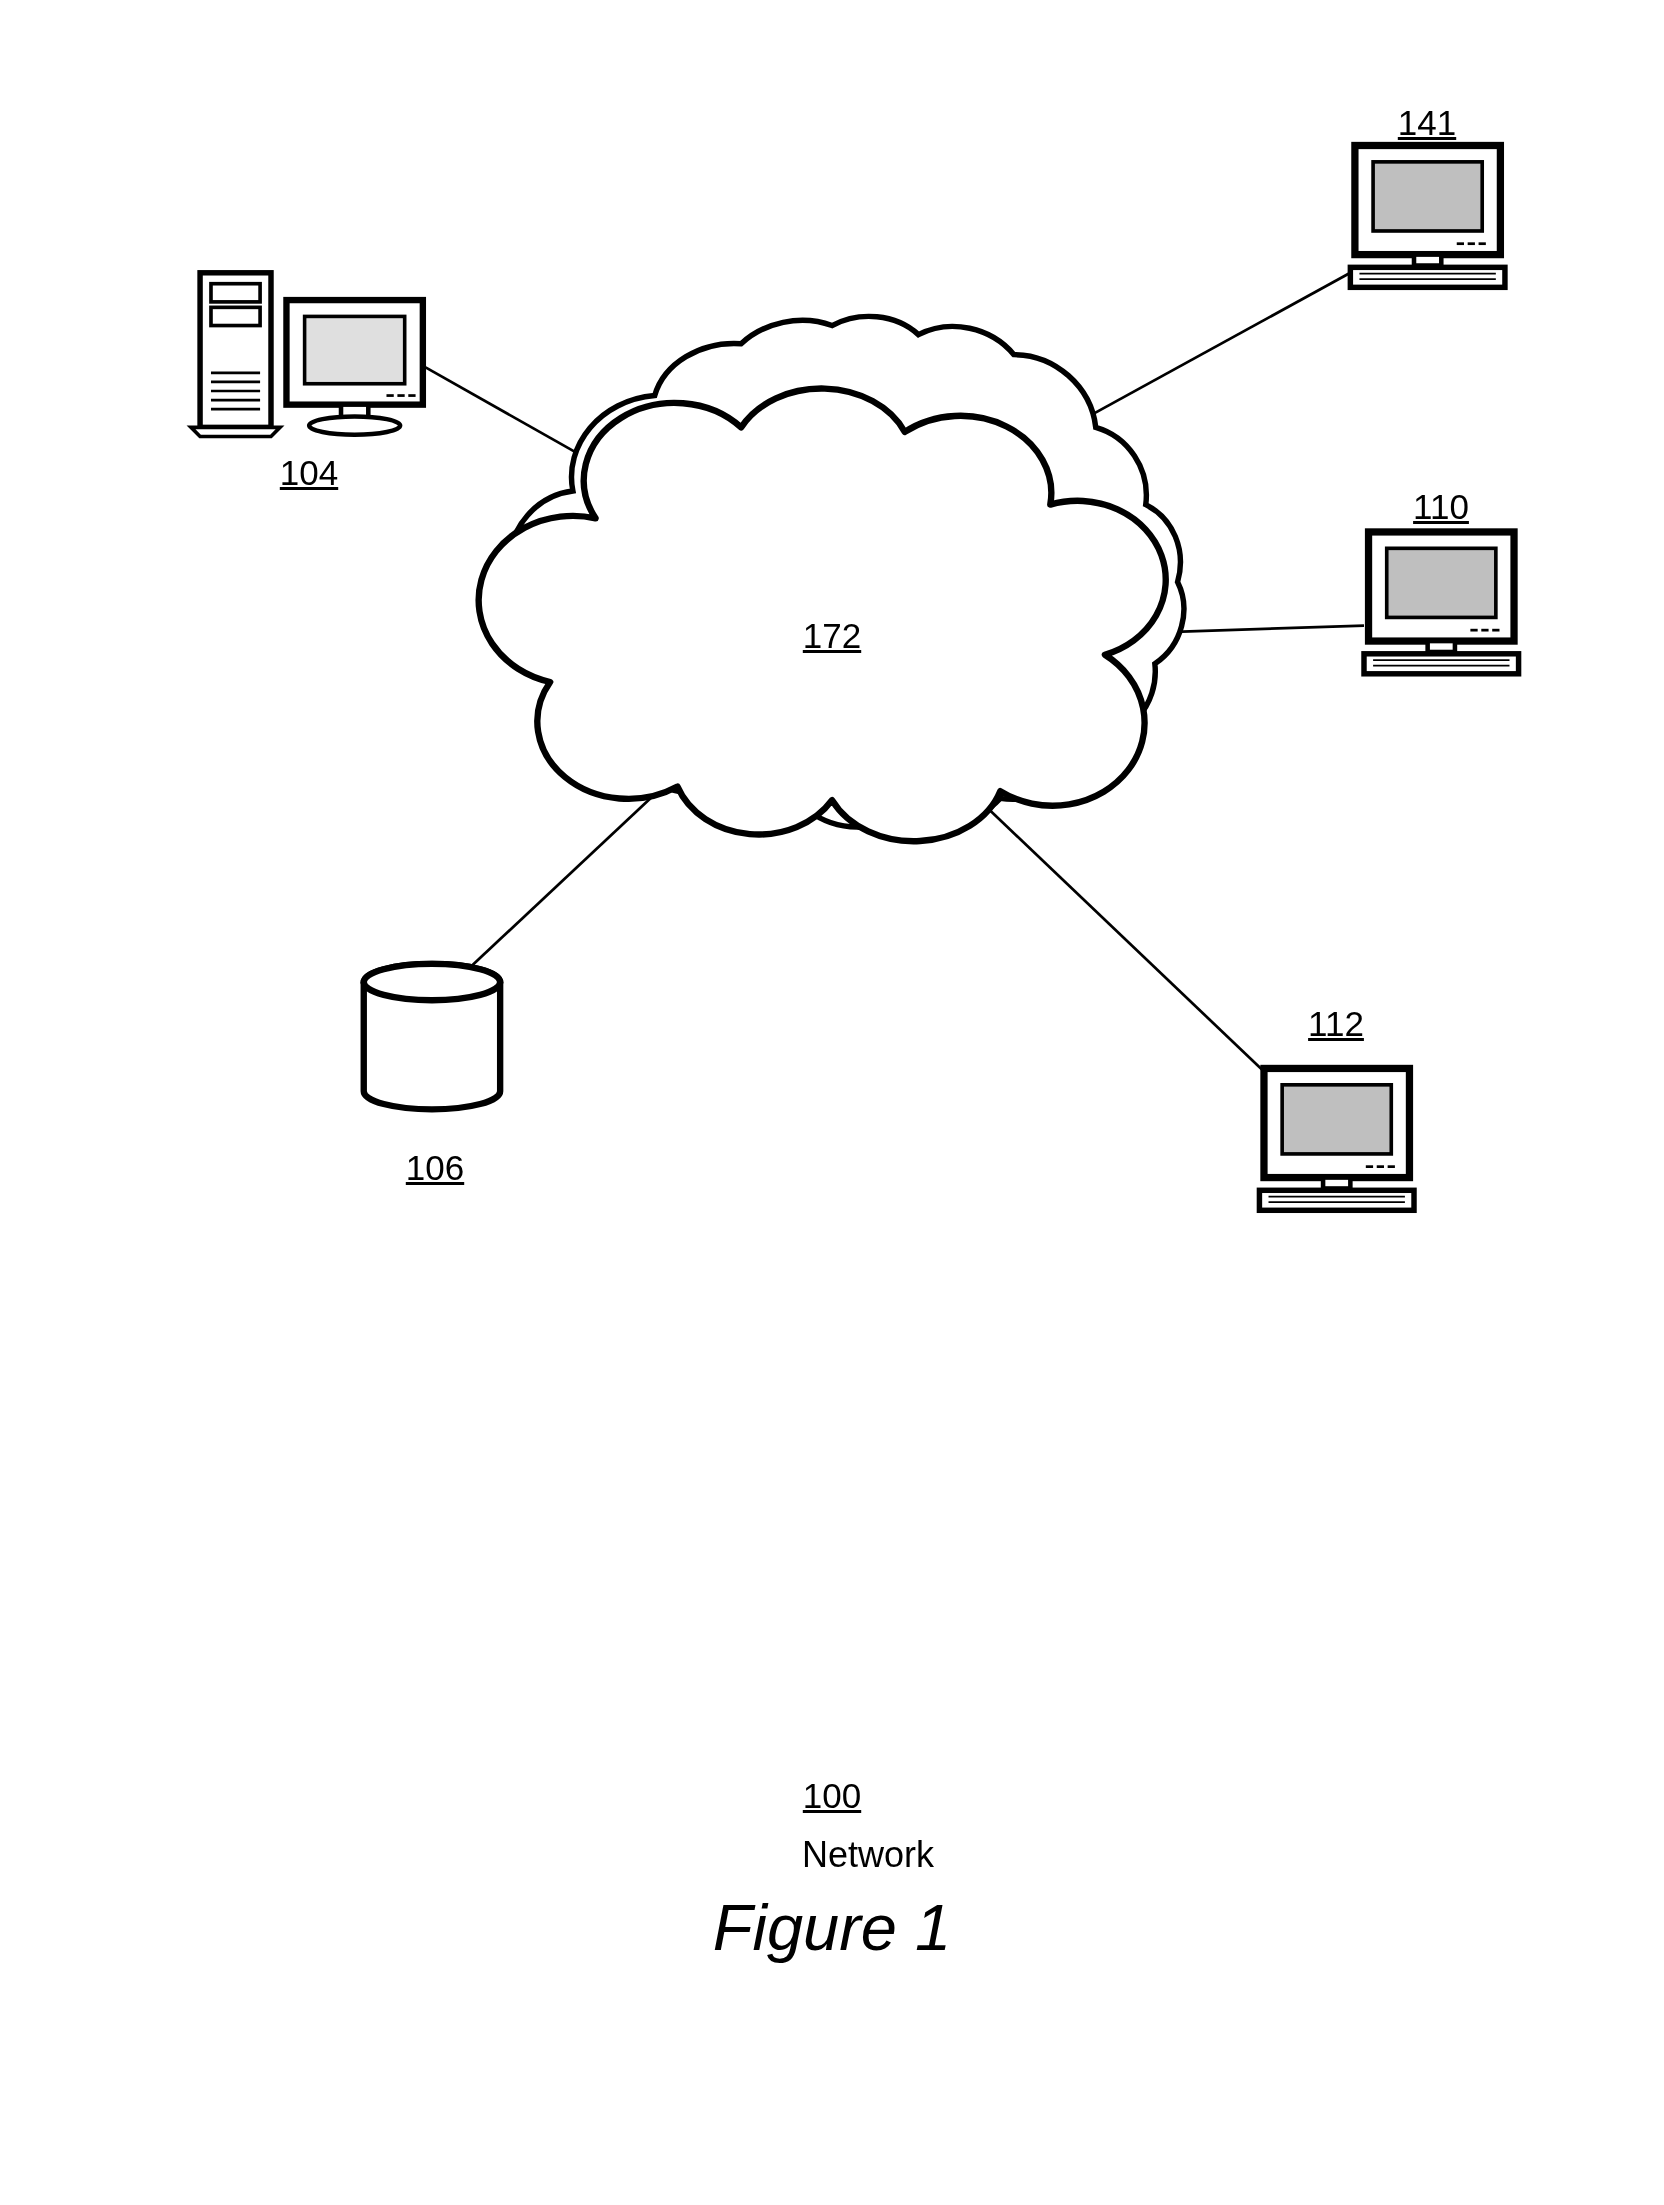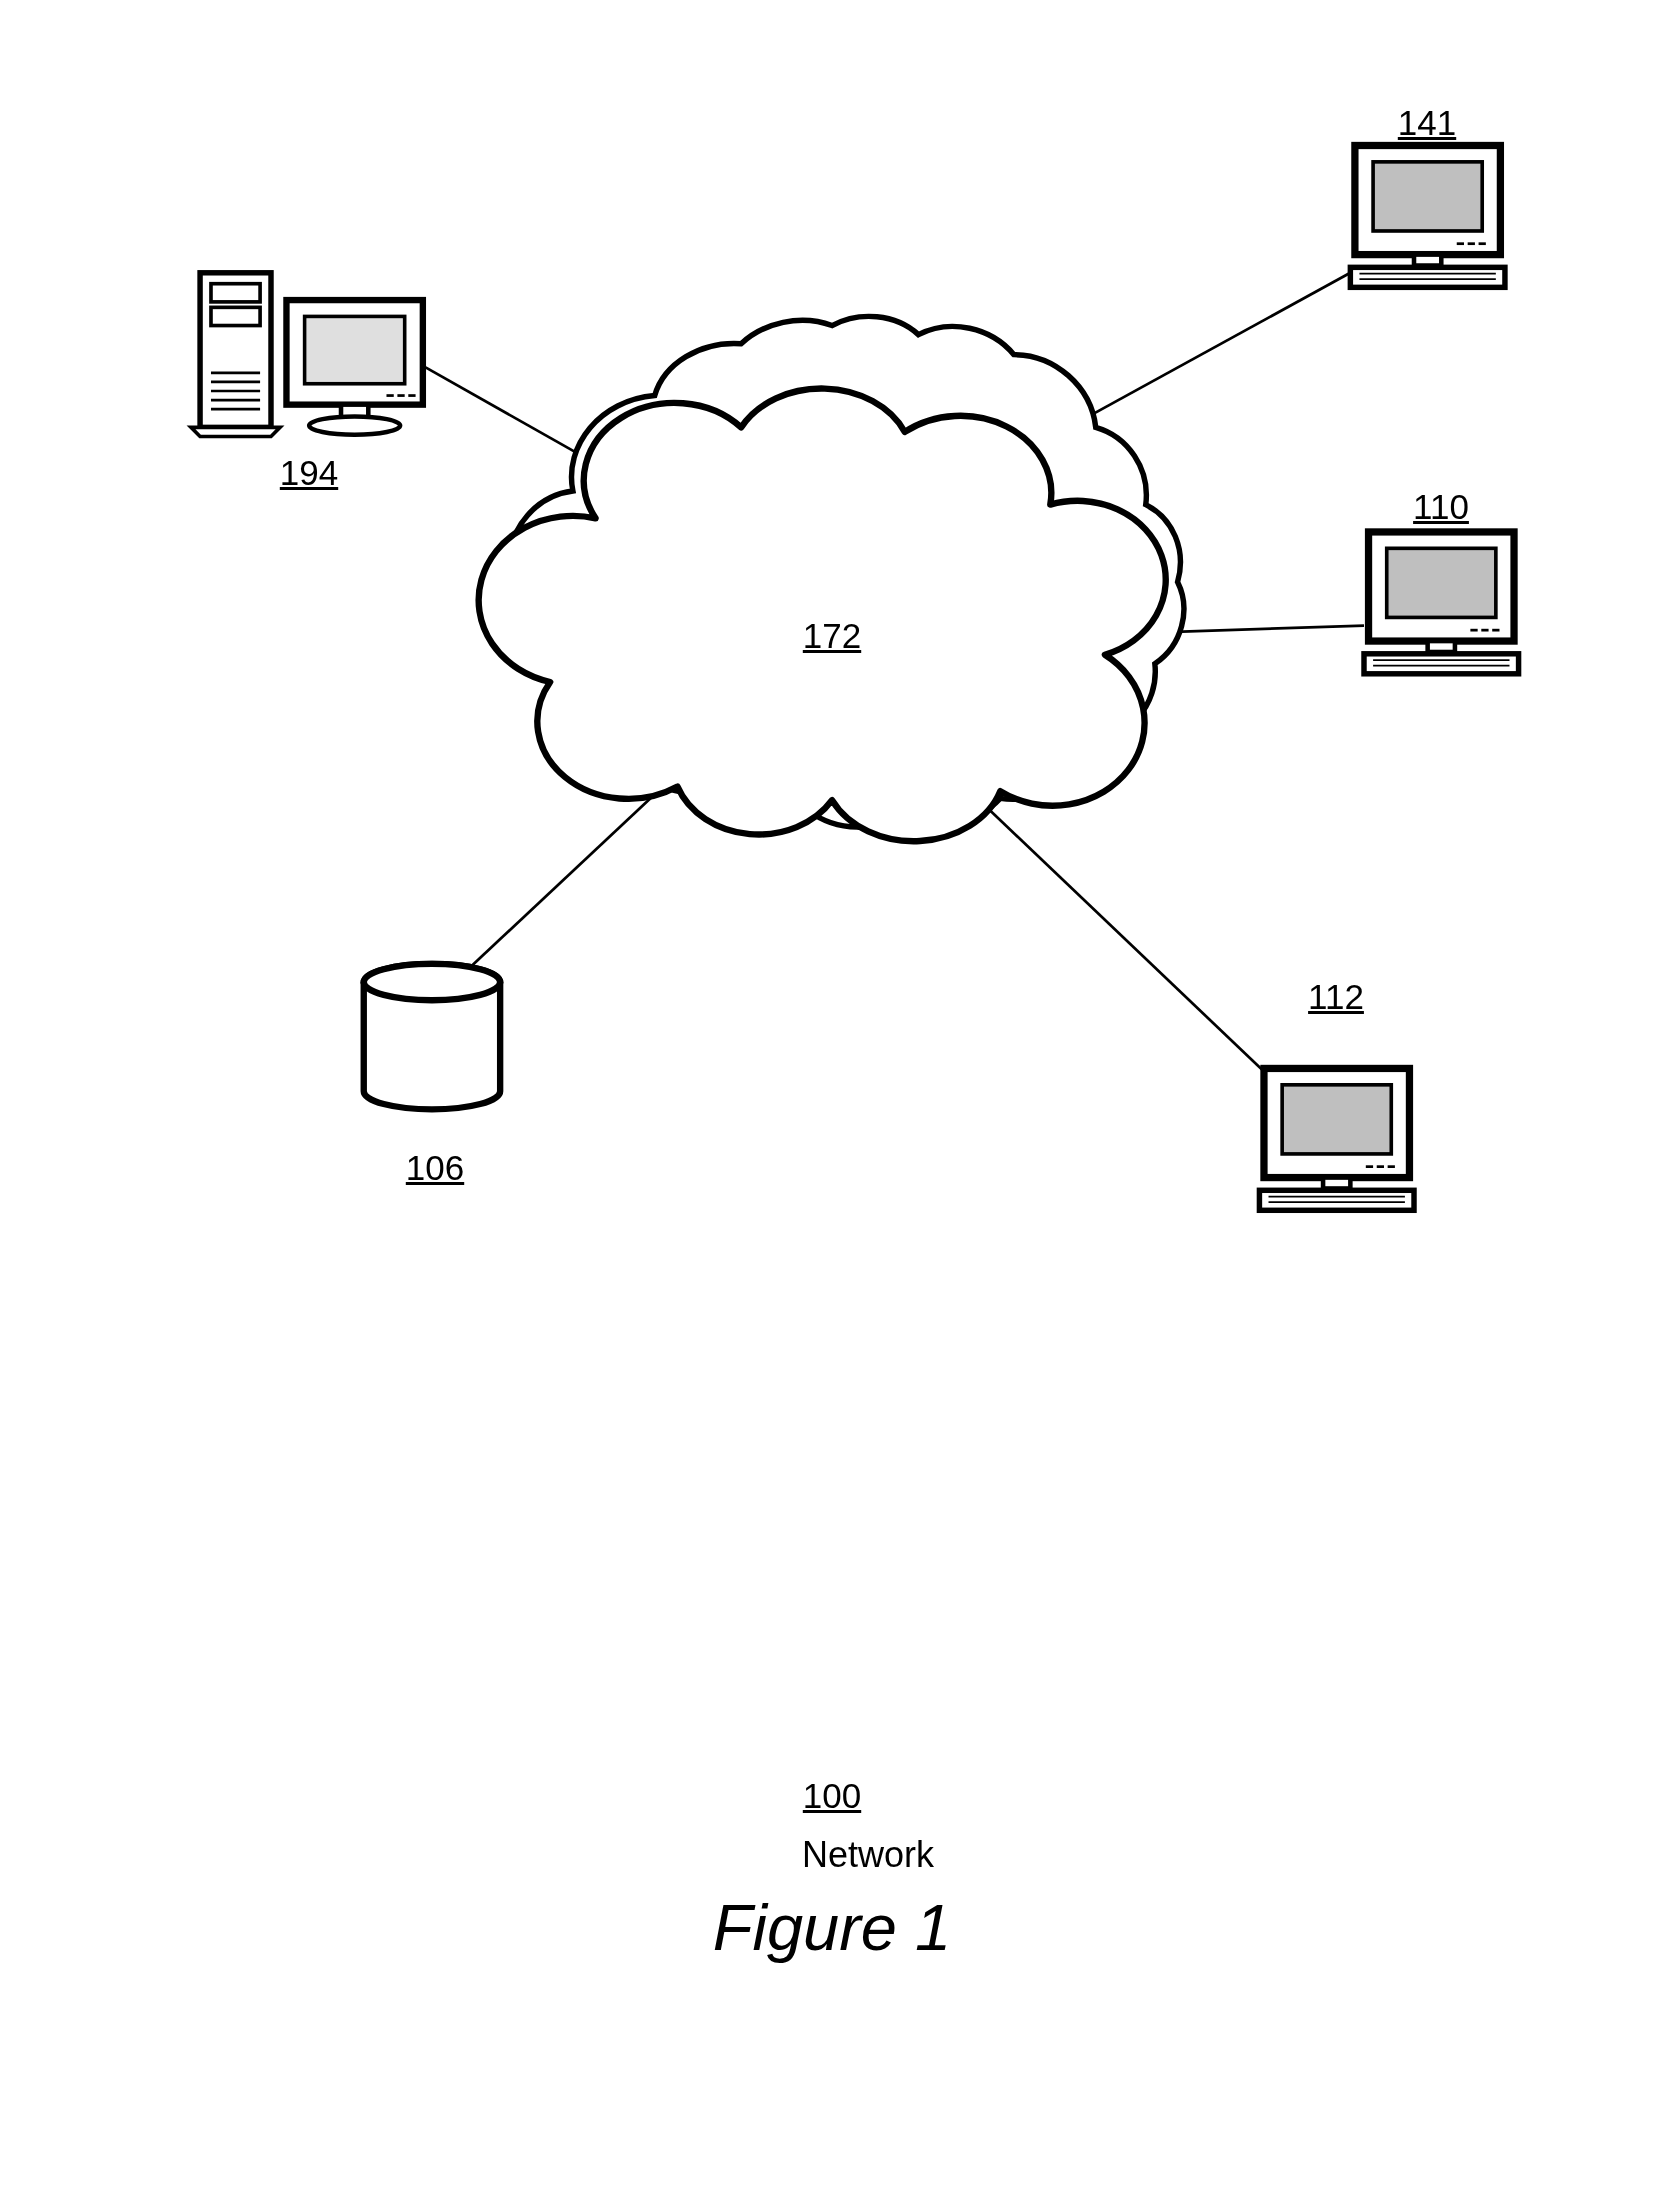--- a/index.html
+++ b/index.html
@@ -183,24 +183,24 @@
       <rect x="-5" y="134" width="170" height="22" fill="#fff" stroke="#000" stroke-width="6"></rect>
       <g stroke="#000" stroke-width="2">
         <line x1="5" y1="141" x2="155" y2="141"></line>
         <line x1="5" y1="147" x2="155" y2="147"></line>
       </g>
     </g>
 
   </svg>
 
   <div class="label underline" style="left:832px; top:636px;">172</div>
-  <div class="label underline" style="left:309px; top:473px;">194</div>
+  <div class="label underline" style="left:309px; top:473px;">104</div>
   <div class="label underline" style="left:435px; top:1168px;text-decoration:underline;">106</div>
   <div class="label underline" style="left:1427px; top:123px;">141</div>
   <div class="label underline" style="left:1441px; top:507px;">110</div>
-  <div class="label underline" style="left:1336px; top:997px;">112</div>
+  <div class="label underline" style="left:1336px; top:1024px;">112</div>
 
   <div class="label underline" style="left:832px; top:1796px;">100</div>
   <div class="label caption" style="left:832px; top:1855px;">Network</div>
   <div class="label figure-title" style="left:832px; top:1927px;font-style:italic;">Figure 1</div>
 
 </div>
 
 
 </body></html>

